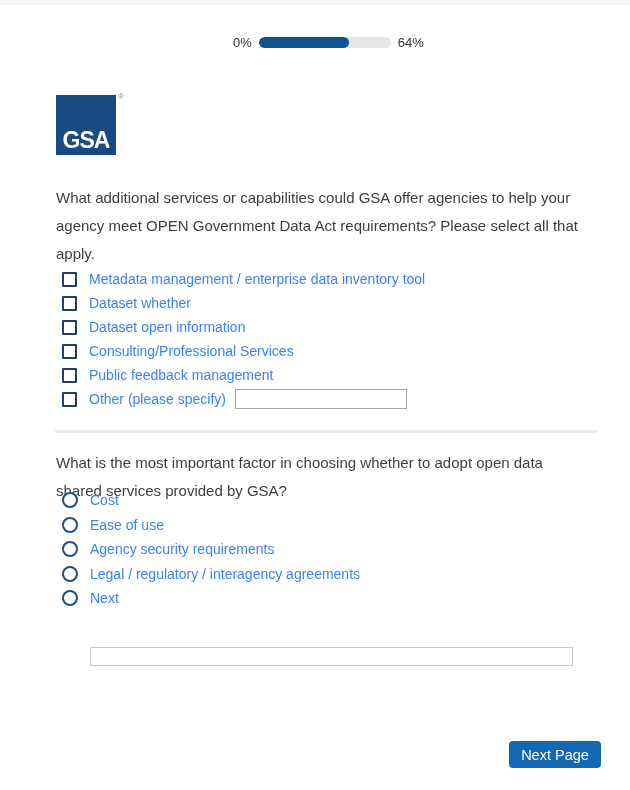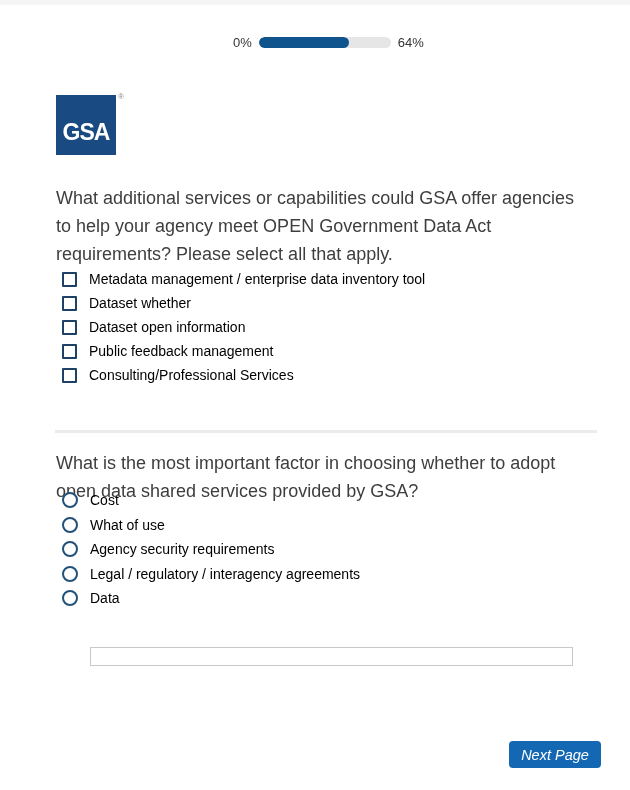--- a/index.html
+++ b/index.html
@@ -42,29 +42,29 @@
     background: var(--progress-fill);
   }
   
   .logo-wrap { position: absolute; left: 56px; top: 95px; width: 72px; height: 62px; }
   .logo-square {
     width: 60px; height: 60px; background: var(--brand-blue);
     position: relative; display: flex; align-items: flex-end; justify-content: center;
   }
   .logo-text {
     color: #fff; font-weight: bold; font-size: 23px; letter-spacing: -1px;
-    line-height: 1; padding-bottom: 11px;
+    line-height: 1; padding-bottom: 3px;
   }
   .logo-reg {
     position: absolute; left: 62px; top: -3px; font-size: 8px; color: #8a8a8a;
   }
   
   .question {
     position: absolute; left: 56px; width: 522px;
-    font-size: 18px; line-height: 28px; color: #3e3e3e;
+    font-size: 15px; line-height: 28px; color: #3e3e3e;
   }
   #q1-text { top: 184px; }
   #q2-text { top: 449px; width: 534px; }
   .divider {
     position: absolute; left: 55px; top: 430px; width: 542px; height: 3px;
     background: var(--divider);
   }
   
   .options { position: absolute; left: 62px; }
   #q1-options { top: 267px; }
@@ -75,37 +75,37 @@
   #q2-options .opt-row { height: 24.5px; }
   .checkbox {
     width: 15px; height: 15px; border: 2px solid var(--control-border);
     border-radius: 1px; background: #fff; flex: 0 0 auto; cursor: pointer;
   }
   .radio {
     width: 16px; height: 16px; border: 2px solid var(--radio-border);
     border-radius: 50%; background: #fff; flex: 0 0 auto; cursor: pointer;
   }
   .opt-label {
-    font-size: 14px; color: #000000; margin-left: 12px; white-space: nowrap;
+    font-size: 14px; color: #3b82f6; margin-left: 12px; white-space: nowrap;
   }
   .inline-input {
     margin-left: 9px; width: 172px; height: 20px;
     border: 1px solid #a6a6a6; background: #fff; font-size: 13px; padding: 0 4px;
     font-family: "Liberation Sans", sans-serif;
   }
   .wide-input {
     position: absolute; left: 90px; top: 647px; width: 483px; height: 19px;
     border: 1px solid #c9c9c9; background: #fff; font-size: 13px; padding: 0 4px;
     font-family: "Liberation Sans", sans-serif;
   }
   
   .next-btn {
     position: absolute; left: 509px; top: 741px; width: 92px; height: 27px;
     background: var(--button-blue); color: #fff; border: none; border-radius: 4px;
-    font-size: 14.5px; font-family: "Liberation Sans", sans-serif; cursor: pointer; font-style: italic;
+    font-size: 14.5px; font-family: "Liberation Sans", sans-serif; cursor: pointer;
   }
 </style>
 </head>
 <body>
 
 <div class="top-strip"></div>
 
 <div class="progress-row">
   <span class="progress-label">0%</span>
   <div class="progress-track">
@@ -131,50 +131,55 @@
   <div class="opt-row">
     <span class="checkbox"></span>
     <span class="opt-label">Dataset whether</span>
   </div>
   <div class="opt-row">
     <span class="checkbox"></span>
     <span class="opt-label">Dataset open information</span>
   </div>
   <div class="opt-row">
     <span class="checkbox"></span>
+    <span class="opt-label">Consulting/Professional Services</span>
+  </div>
+  <div class="opt-row">
+    <span class="checkbox"></span>
     <span class="opt-label">Public feedback management</span>
   </div>
   <div class="opt-row">
     <span class="checkbox"></span>
-    <span class="opt-label">Consulting/Professional Services</span>
+    <span class="opt-label">Other (please specify)</span>
+    <input class="inline-input" type="text" value="" style="">
   </div>
 </div>
 
 <div class="divider"></div>
 
 <div class="question" id="q2-text">What is the most important factor in choosing whether to adopt open data shared services provided by GSA?</div>
 
 <div class="options" id="q2-options">
   <div class="opt-row">
     <span class="radio"></span>
     <span class="opt-label">Cost</span>
   </div>
   <div class="opt-row">
     <span class="radio"></span>
-    <span class="opt-label">What of use</span>
+    <span class="opt-label">Ease of use</span>
   </div>
   <div class="opt-row">
     <span class="radio"></span>
     <span class="opt-label">Agency security requirements</span>
   </div>
   <div class="opt-row">
     <span class="radio"></span>
     <span class="opt-label">Legal / regulatory / interagency agreements</span>
   </div>
   <div class="opt-row">
     <span class="radio"></span>
-    <span class="opt-label">Data</span>
+    <span class="opt-label">Next</span>
   </div>
 </div>
 
 <input class="wide-input" type="text" value="" style="">
 
 <button class="next-btn">Next Page</button>
 
 </body></html>

